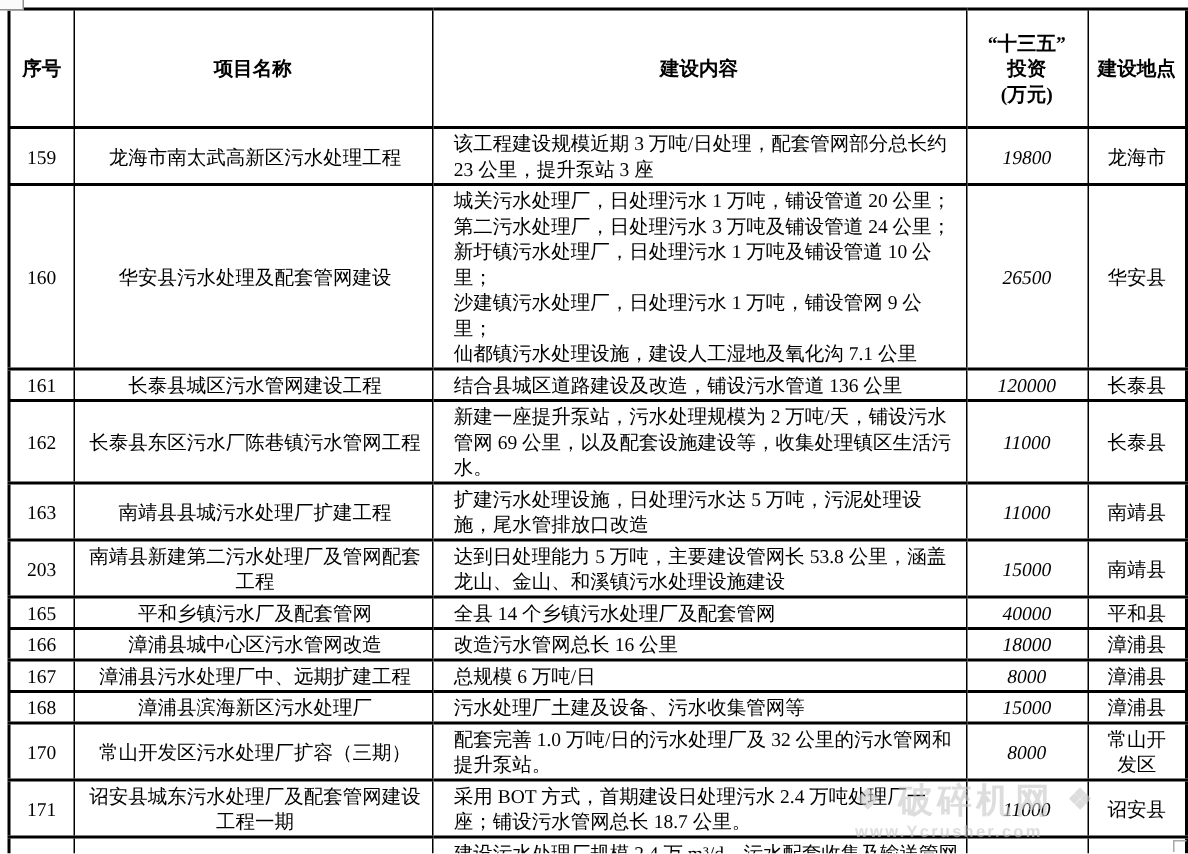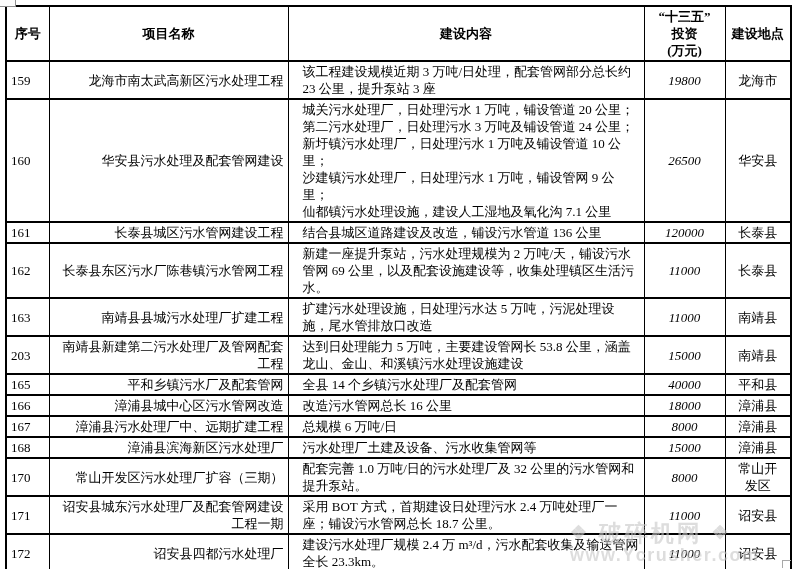--- a/index.html
+++ b/index.html
@@ -25,25 +25,25 @@
     vertical-align:middle;
     font-size:13px;
     line-height:17px;
     padding:1px 4px;
     overflow:hidden;
   }
   th{
     font-weight:bold;
     text-align:center;
     height:50px;
-    padding:1px 2px;
+    padding:13px 2px;
   }
   th.pre{white-space:pre-line;}
-  td.c-seq{text-align:left;}
-  td.c-name{text-align:right;padding-left:7px;}
+  td.c-seq{text-align:center;}
+  td.c-name{text-align:center;padding-left:7px;}
   td.c-content{text-align:left;white-space:pre-line;padding-left:14px;}
   td.c-inv{text-align:center;font-style:italic;}
   td.c-loc{text-align:center;padding:1px 12px;}
   
   .watermark{
     position:absolute;
     right:0;
     bottom:6px;
     width:222px;
     text-align:left;
@@ -55,21 +55,21 @@
   .wm-line1{
     font-size:23px;
     font-weight:bold;
     letter-spacing:3px;
     line-height:26px;
     white-space:nowrap;
   }
   .wm-line1 .wm-diamond{font-size:19px;vertical-align:2px;}
   .wm-line2{
     font-family:"Liberation Sans","DejaVu Sans",sans-serif;
-    font-size:18px;
+    font-size:11px;
     font-weight:bold;
     letter-spacing:1.5px;
     line-height:16px;
     white-space:nowrap;
   }
   .artifact-topleft{
     position:absolute;top:0;left:0;
     width:15px;height:6px;
     border-right:1px solid #909090;
     border-bottom:1px solid #909090;

